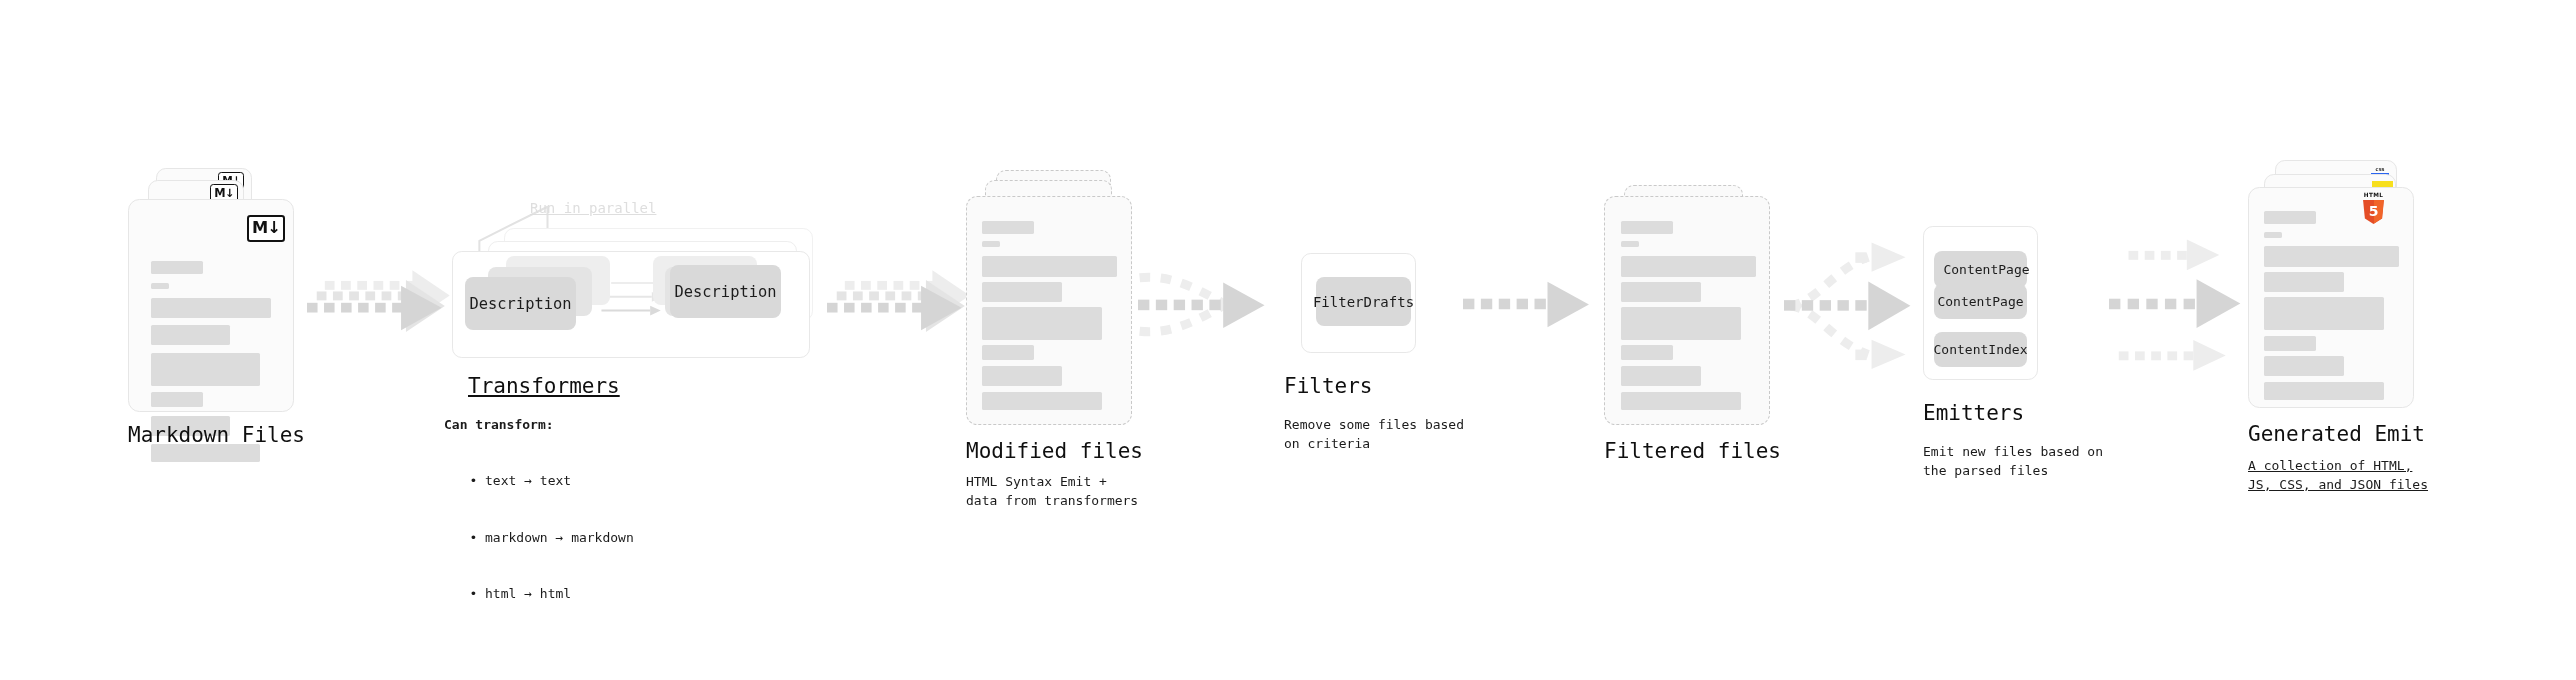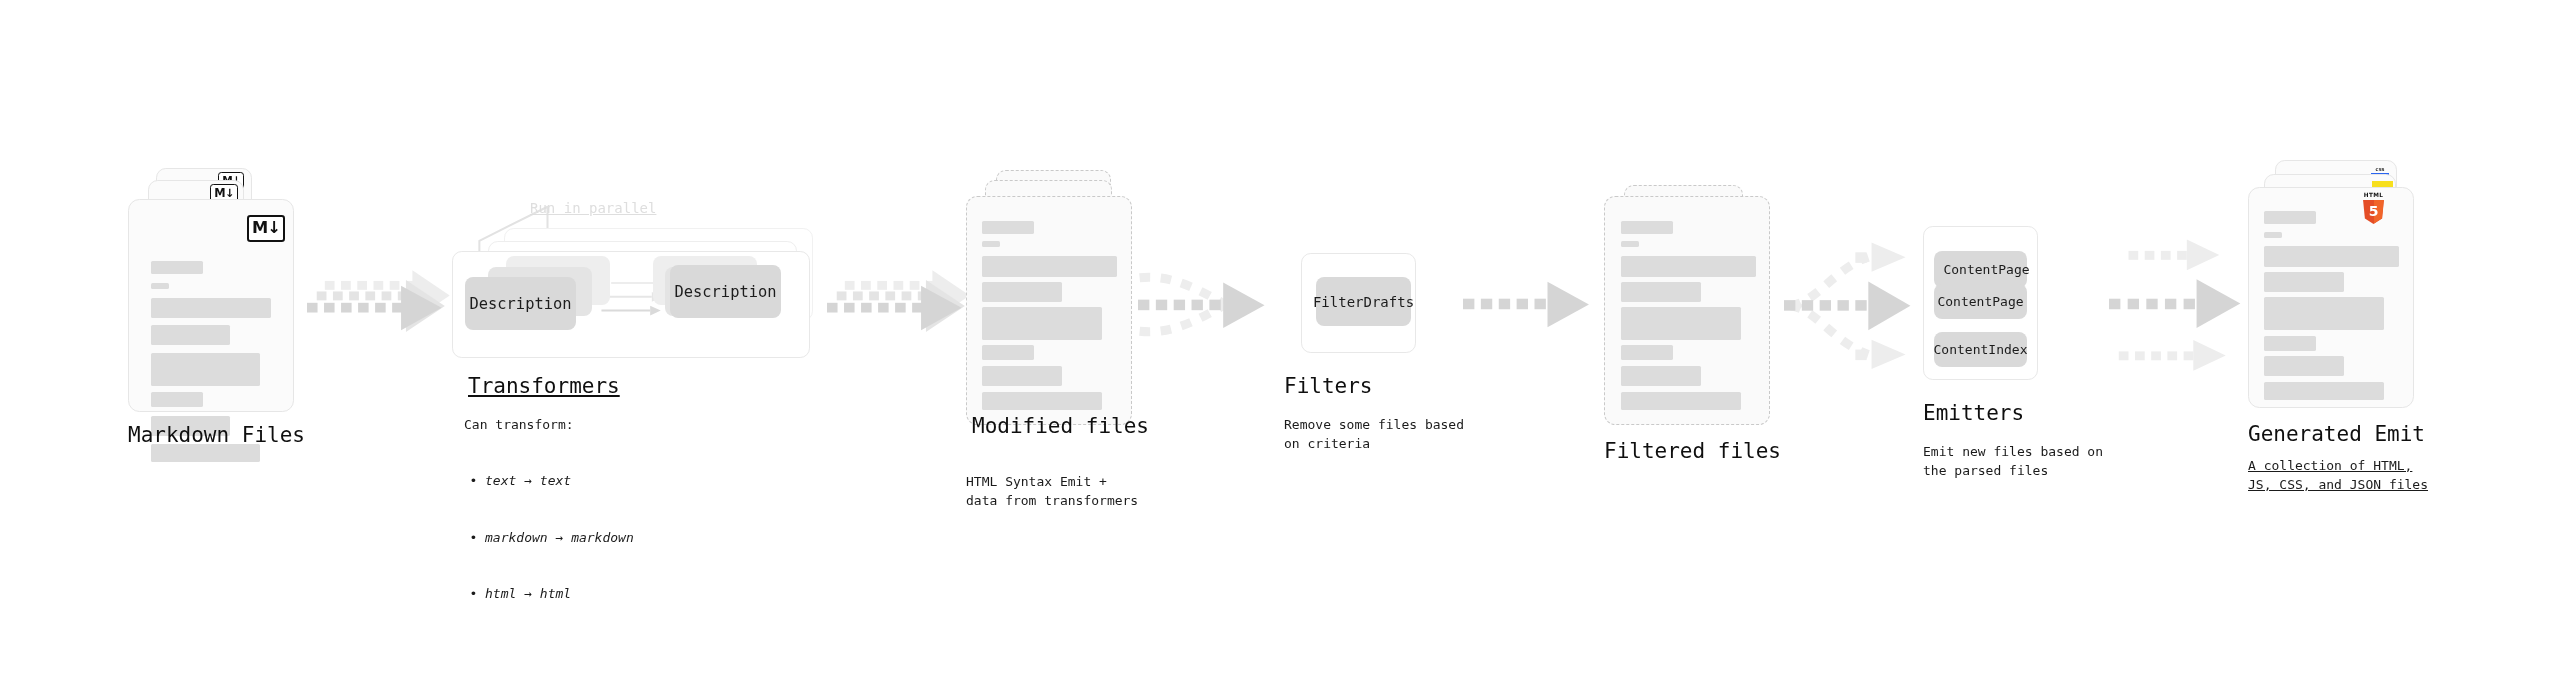--- a/index.html
+++ b/index.html
@@ -165,21 +165,20 @@
     color: #dedede;
     white-space: nowrap;
     text-decoration: underline;
   }
   .bullets {
     position: absolute;
     font-size: 13px;
     line-height: 18.7px;
     color: #1b1b1b;
     white-space: pre;
-    font-style: italic;
   }
   .bullets .b { display: block; }
   .bullets .ind { padding-left: 11.4px; }
 
   svg { display: block; overflow: visible; }
 </style>
 </head>
 <body>
 
 <div class="stage">
@@ -261,21 +260,21 @@
 
   <div class="chip ghost2" style="left:506px; top:256px; width:104px; height:49px;"></div>
   <div class="chip ghost1" style="left:488px; top:267px; width:104px; height:49px;"></div>
   <div class="chip" style="left:465px; top:277px; width:111px; height:53px;">Description</div>
 
   <div class="chip ghost2" style="left:653px; top:256px; width:104px; height:49px;"></div>
   <div class="chip ghost1" style="left:665px; top:267px; width:104px; height:49px;"></div>
   <div class="chip" style="left:670px; top:265px; width:111px; height:53px;">Description</div>
 
   <div class="title" style="left:468px; top:374px;text-decoration:underline;">Transformers</div>
-  <div class="subtitle" style="left:464px; top:416px;">Can transform:</div>
+  <div class="subtitle" style="left:444px; top:416px;font-weight:bold;">Can transform:</div>
   <div class="bullets" style="left:458px; top:435px;">
     <span class="b ind">• text → text</span>
     <span class="b ind">• markdown → markdown</span>
     <span class="b ind">• html → html</span>
   </div>
 
   <svg class="node" style="left:827px; top:276px;" width="150" height="69" viewBox="0 0 185 85">
     <g fill="#ededed">
       <rect x="22" y="6" width="12" height="11"></rect>
         <rect x="42" y="6" width="12" height="11"></rect>
@@ -311,21 +310,21 @@
     <div class="card dashed" style="left:966px; top:196px; width:166px; height:229px;"></div>
     <div class="skel" style="left:982px; top:221px; width:52px; height:13px;"></div>
     <div class="skel" style="left:982px; top:241px; width:18px; height:5.7px;"></div>
     <div class="skel" style="left:982px; top:256px; width:135px; height:21px;"></div>
     <div class="skel" style="left:982px; top:282px; width:80px; height:19.5px;"></div>
     <div class="skel" style="left:982px; top:307px; width:120px; height:32.5px;"></div>
     <div class="skel" style="left:982px; top:345px; width:52px; height:14.6px;"></div>
     <div class="skel" style="left:982px; top:366px; width:80px; height:19.5px;"></div>
     <div class="skel" style="left:982px; top:392px; width:120px; height:18px;"></div>
   </div>
-  <div class="title" style="left:966px; top:414px;margin-left:6px;">Modified files</div>
+  <div class="title" style="left:966px; top:439px;">Modified files</div>
   <div class="subtitle" style="left:966px; top:473px;">HTML Syntax Emit +
 data from transformers</div>
 
   <svg class="node" style="left:1138px; top:258px;" width="146" height="106" viewBox="0 0 180 130">
     <g stroke="#ededed" stroke-width="11" fill="none" stroke-dasharray="13 13" stroke-linecap="butt">
       <path d="M2,24 C40,20 70,36 106,56"></path>
       <path d="M2,90 C40,94 70,78 106,58"></path>
     </g>
     <g fill="#d5d5d5">
       <rect x="0" y="51" width="14" height="13"></rect>

